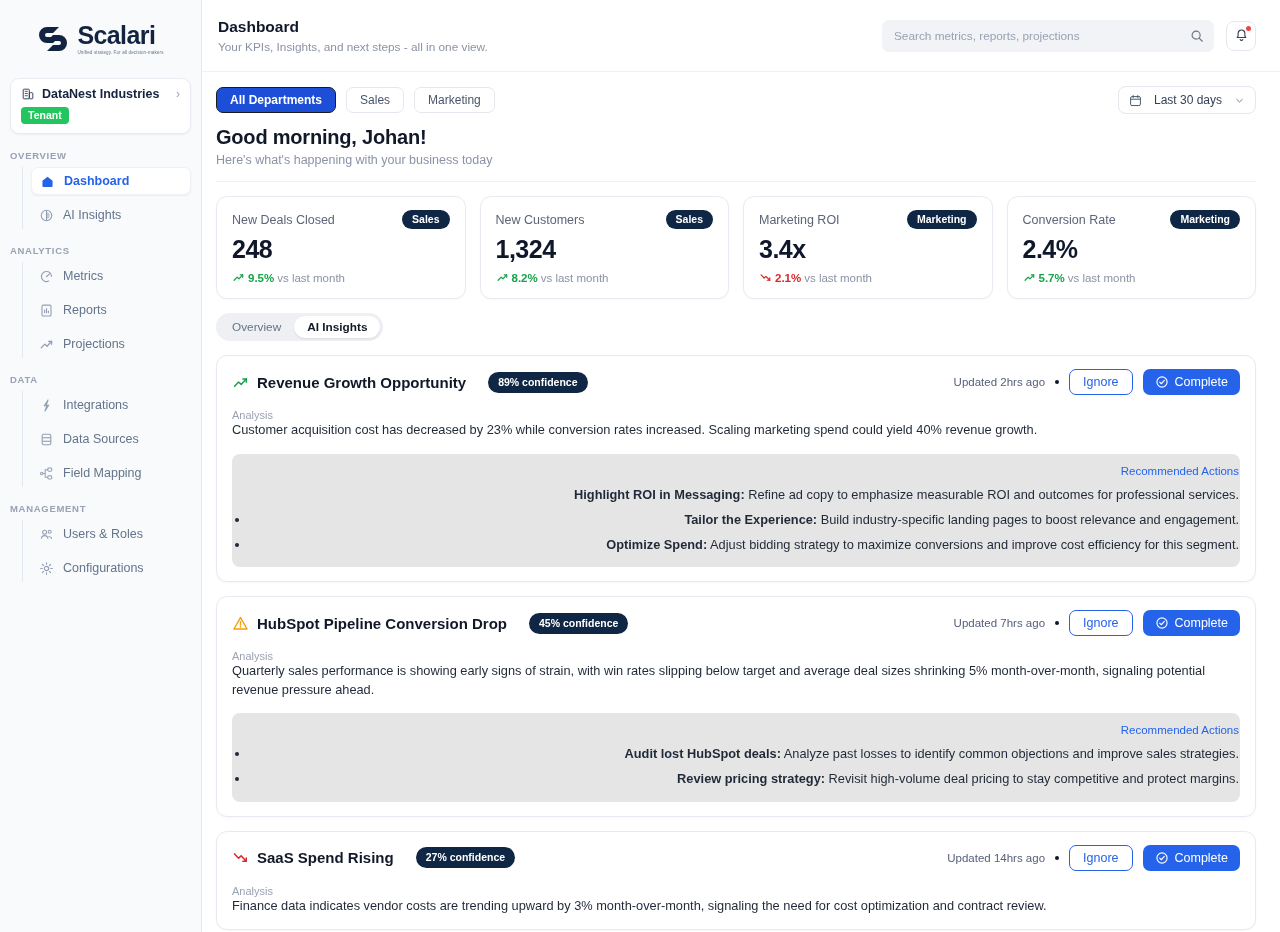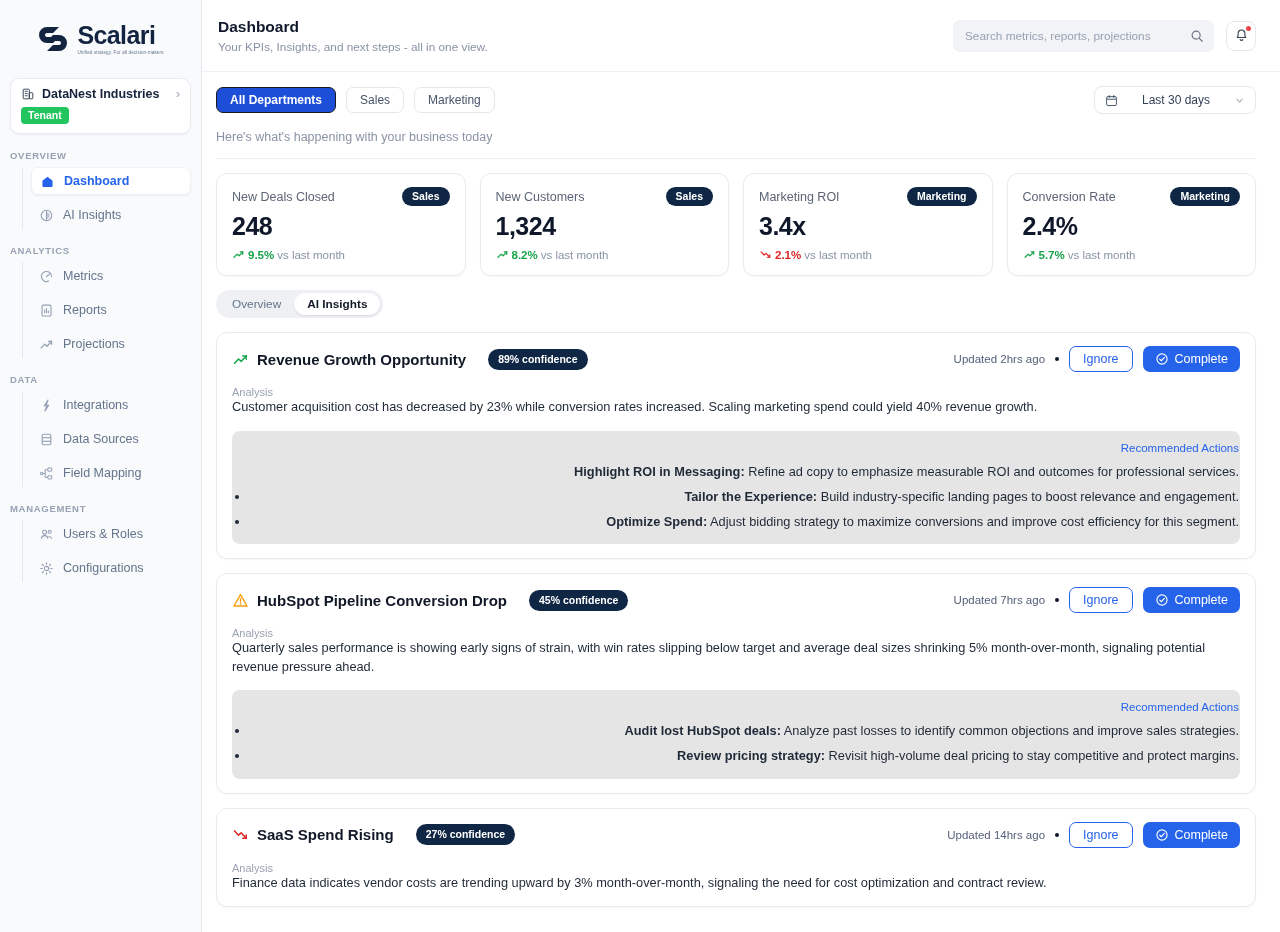--- a/index.html
+++ b/index.html
@@ -79,21 +79,21 @@
   
   .main { flex: 1; height: 932px; position: relative; background: #ffffff; }
   .topbar {
     height: 72px; border-bottom: 1px solid #eef1f5;
     display: flex; align-items: center; padding: 0 24px 0 16px;
   }
   .topbar-titles { flex: 1; padding-left: 0; }
   .page-title { font-size: 15.5px; font-weight: bold; color: #0f172a; line-height: 1.25; }
   .page-sub { font-size: 11.8px; color: #8a93a5; margin-top: 3px; }
   .search-box {
-    width: 261px; height: 32px; background: #f1f3f6; border-radius: 7px;
+    width: 332px; height: 32px; background: #f1f3f6; border-radius: 7px;
     display: flex; align-items: center; padding: 0 10px 0 12px; gap: 6px;
   }
   .search-box input {
     flex: 1; border: none; outline: none; background: transparent;
     font-size: 11.8px; color: #4b5563; font-family: "Liberation Sans", sans-serif;
   }
   .search-box input::placeholder { color: #98a2b3; }
   .bell-btn {
     width: 30px; height: 30px; margin-left: 12px;
     border: 1px solid #e4e8ee; border-radius: 8px; background: #fff;
@@ -112,21 +112,21 @@
   .chips { display: flex; gap: 10px; flex: 1; }
   .chip {
     height: 26px; padding: 0 13px; border-radius: 7px;
     font-size: 12px; color: #475569; background: #fff;
     border: 1px solid #e4e8ee; display: flex; align-items: center;
     cursor: pointer;
   }
   .chip.active { background: #1d4ed8; color: #fff; border-color: #1b1b1f; font-weight: bold; }
   .daterange {
     height: 28px; padding: 0 10px; border: 1px solid #e4e8ee; border-radius: 8px;
-    background: #fff; display: flex; align-items: center; gap: 24px;
+    background: #fff; display: flex; align-items: center; gap: 12px;
     font-size: 12px; color: #334155; cursor: pointer;
   }
 
   
   .greeting { padding: 12px 24px 0 14px; }
   .greet-title { font-size: 20px; font-weight: bold; color: #111827; letter-spacing: -0.2px; }
   .greet-sub { font-size: 12.5px; color: #8a93a5; margin-top: 4px; }
   .hr { height: 1px; background: #eef1f5; margin: 14px 24px 0 14px; }
 
   
@@ -385,20 +385,21 @@
           <line x1="10.8" y1="1.9" x2="10.8" y2="4.3" stroke="#475569" stroke-width="1.2" stroke-linecap="round"></line>
         </svg>
         <span>Last 30 days</span>
         <svg width="11" height="11" viewBox="0 0 16 16">
           <path d="M4 6.3 L8 10.2 L12 6.3" fill="none" stroke="#64748b" stroke-width="1.3" stroke-linecap="round" stroke-linejoin="round"></path>
         </svg>
       </div>
     </div>
 
     <div class="greeting">
+      <div class="greet-title">Good morning, Johan!</div>
       <div class="greet-sub">Here's what's happening with your business today</div>
     </div>
     <div class="hr"></div>
 
     <div class="kpis" id="kpis">
         <div class="kpi">
           <div class="kpi-top">
        <div class="kpi-name">New Deals Closed</div>
        <div class="kpi-tag">Sales</div>
      </div>

